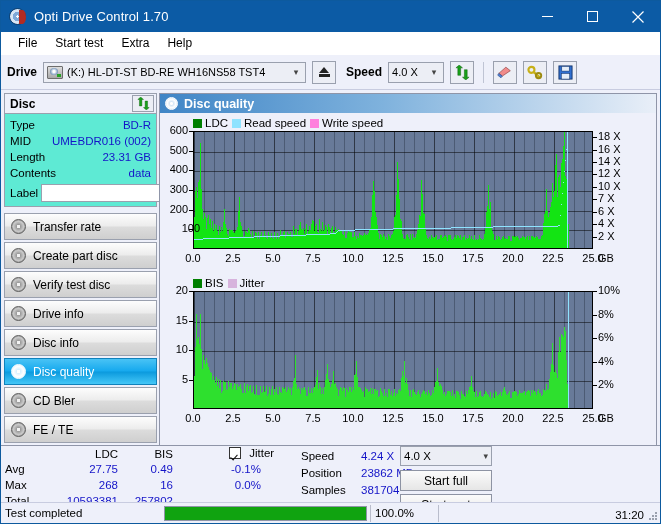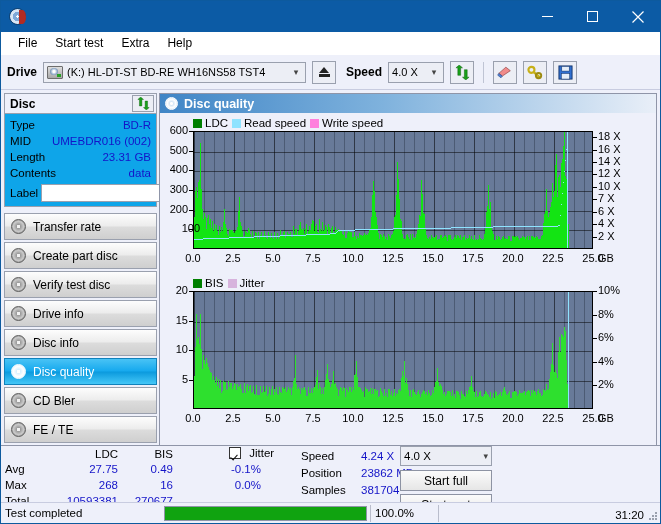--- a/index.html
+++ b/index.html
@@ -88,21 +88,21 @@
   .eject-bar { width:11px;height:3px;background:#222; }
   .eject-wrap{display:flex;flex-direction:column;align-items:center;}
   .speed-combo { width:56px; }
   .sep { width:1px; height:21px; background:#bfc4d4; margin:0 3px; }
 
   
   .body { display:flex; height:399px; }
 
   
   .left { width:158px; padding:3px 2px 0 3px; }
-  .disc-box { border:1px solid #9aa0ae; background:#0ea5e9; }
+  .disc-box { border:1px solid #9aa0ae; background:#5eead4; }
   .disc-head {
     height:20px; display:flex; align-items:center; padding:0 2px 0 5px;
     border-bottom:1px solid #9aa0ae; background:#eef0fa;
   }
   .disc-head .t { font-weight:bold; font-size:12px; }
   .disc-head .b { margin-left:auto; }
   .disc-rows { padding:3px 5px 4px 5px; }
   .drow { display:flex; font-size:11.5px; line-height:16px; }
   .drow .k { color:#000; }
   .drow .v { margin-left:auto; color:#1414c8; }
@@ -236,20 +236,21 @@
   .grip{position:absolute;right:2px;bottom:2px;width:10px;height:10px;}
   .grip i{position:absolute;width:2px;height:2px;background:#9aa0ae;}
 </style>
 </head>
 <body>
 
 <div id="app">
 
   <div class="titlebar">
     <div class="title-icon"></div>
+    <div class="title-text">Opti Drive Control 1.70</div>
     <div class="win-btns">
       <div class="win-btn">
         <svg width="11" height="11" viewBox="0 0 11 11">
             <path d="M0 5.5 H11" stroke="#fff" stroke-width="1"></path>
           </svg>
       </div>
       <div class="win-btn">
         <svg width="11" height="11" viewBox="0 0 11 11">
             <rect x="0.5" y="0.5" width="10" height="10" fill="none" stroke="#fff"></rect>
           </svg>
@@ -1948,21 +1949,21 @@
               <div style="position: absolute; left: 4px; top: 17px; width: 48px; text-align: left;">Avg</div>
               <div class="sv" style="position: absolute; left: 55px; top: 17px; width: 62px; text-align: right;">27.75</div>
               <div class="sv" style="position: absolute; left: 120px; top: 17px; width: 52px; text-align: right;">0.49</div>
               <div class="sv" style="position: absolute; left: 195px; top: 17px; width: 65px; text-align: right;">-0.1%</div>
               <div style="position: absolute; left: 4px; top: 33px; width: 48px; text-align: left;">Max</div>
               <div class="sv" style="position: absolute; left: 55px; top: 33px; width: 62px; text-align: right;">268</div>
               <div class="sv" style="position: absolute; left: 120px; top: 33px; width: 52px; text-align: right;">16</div>
               <div class="sv" style="position: absolute; left: 195px; top: 33px; width: 65px; text-align: right;">0.0%</div>
               <div style="position: absolute; left: 4px; top: 49px; width: 48px; text-align: left;">Total</div>
               <div class="sv" style="position: absolute; left: 55px; top: 49px; width: 62px; text-align: right;">10593381</div>
-              <div class="sv" style="position: absolute; left: 120px; top: 49px; width: 52px; text-align: right;">270677</div>
+              <div class="sv" style="position: absolute; left: 120px; top: 49px; width: 52px; text-align: right;">257802</div>
               <div style="position: absolute; left: 228px; top: 1px;"><span class="chk"></span><span style="margin-left: 5px;"> Jitter</span></div>
               <div style="position: absolute; left: 300px; top: 4px; width: 60px; text-align: left;">Speed</div>
               <div class="sv" style="position: absolute; left: 360px; top: 4px; width: 62px; text-align: left;">4.24 X</div>
               <div style="position: absolute; left: 300px; top: 21px; width: 60px; text-align: left;">Position</div>
               <div class="sv" style="position: absolute; left: 360px; top: 21px; width: 62px; text-align: left;">23862 MB</div>
               <div style="position: absolute; left: 300px; top: 38px; width: 60px; text-align: left;">Samples</div>
               <div class="sv" style="position: absolute; left: 360px; top: 38px; width: 62px; text-align: left;">381704</div>
               <div class="sel-speed" style="position: absolute; left: 399px; top: 0px;">
                 <span>4.0 X</span>
                 <span class="arrow">▾</span>

